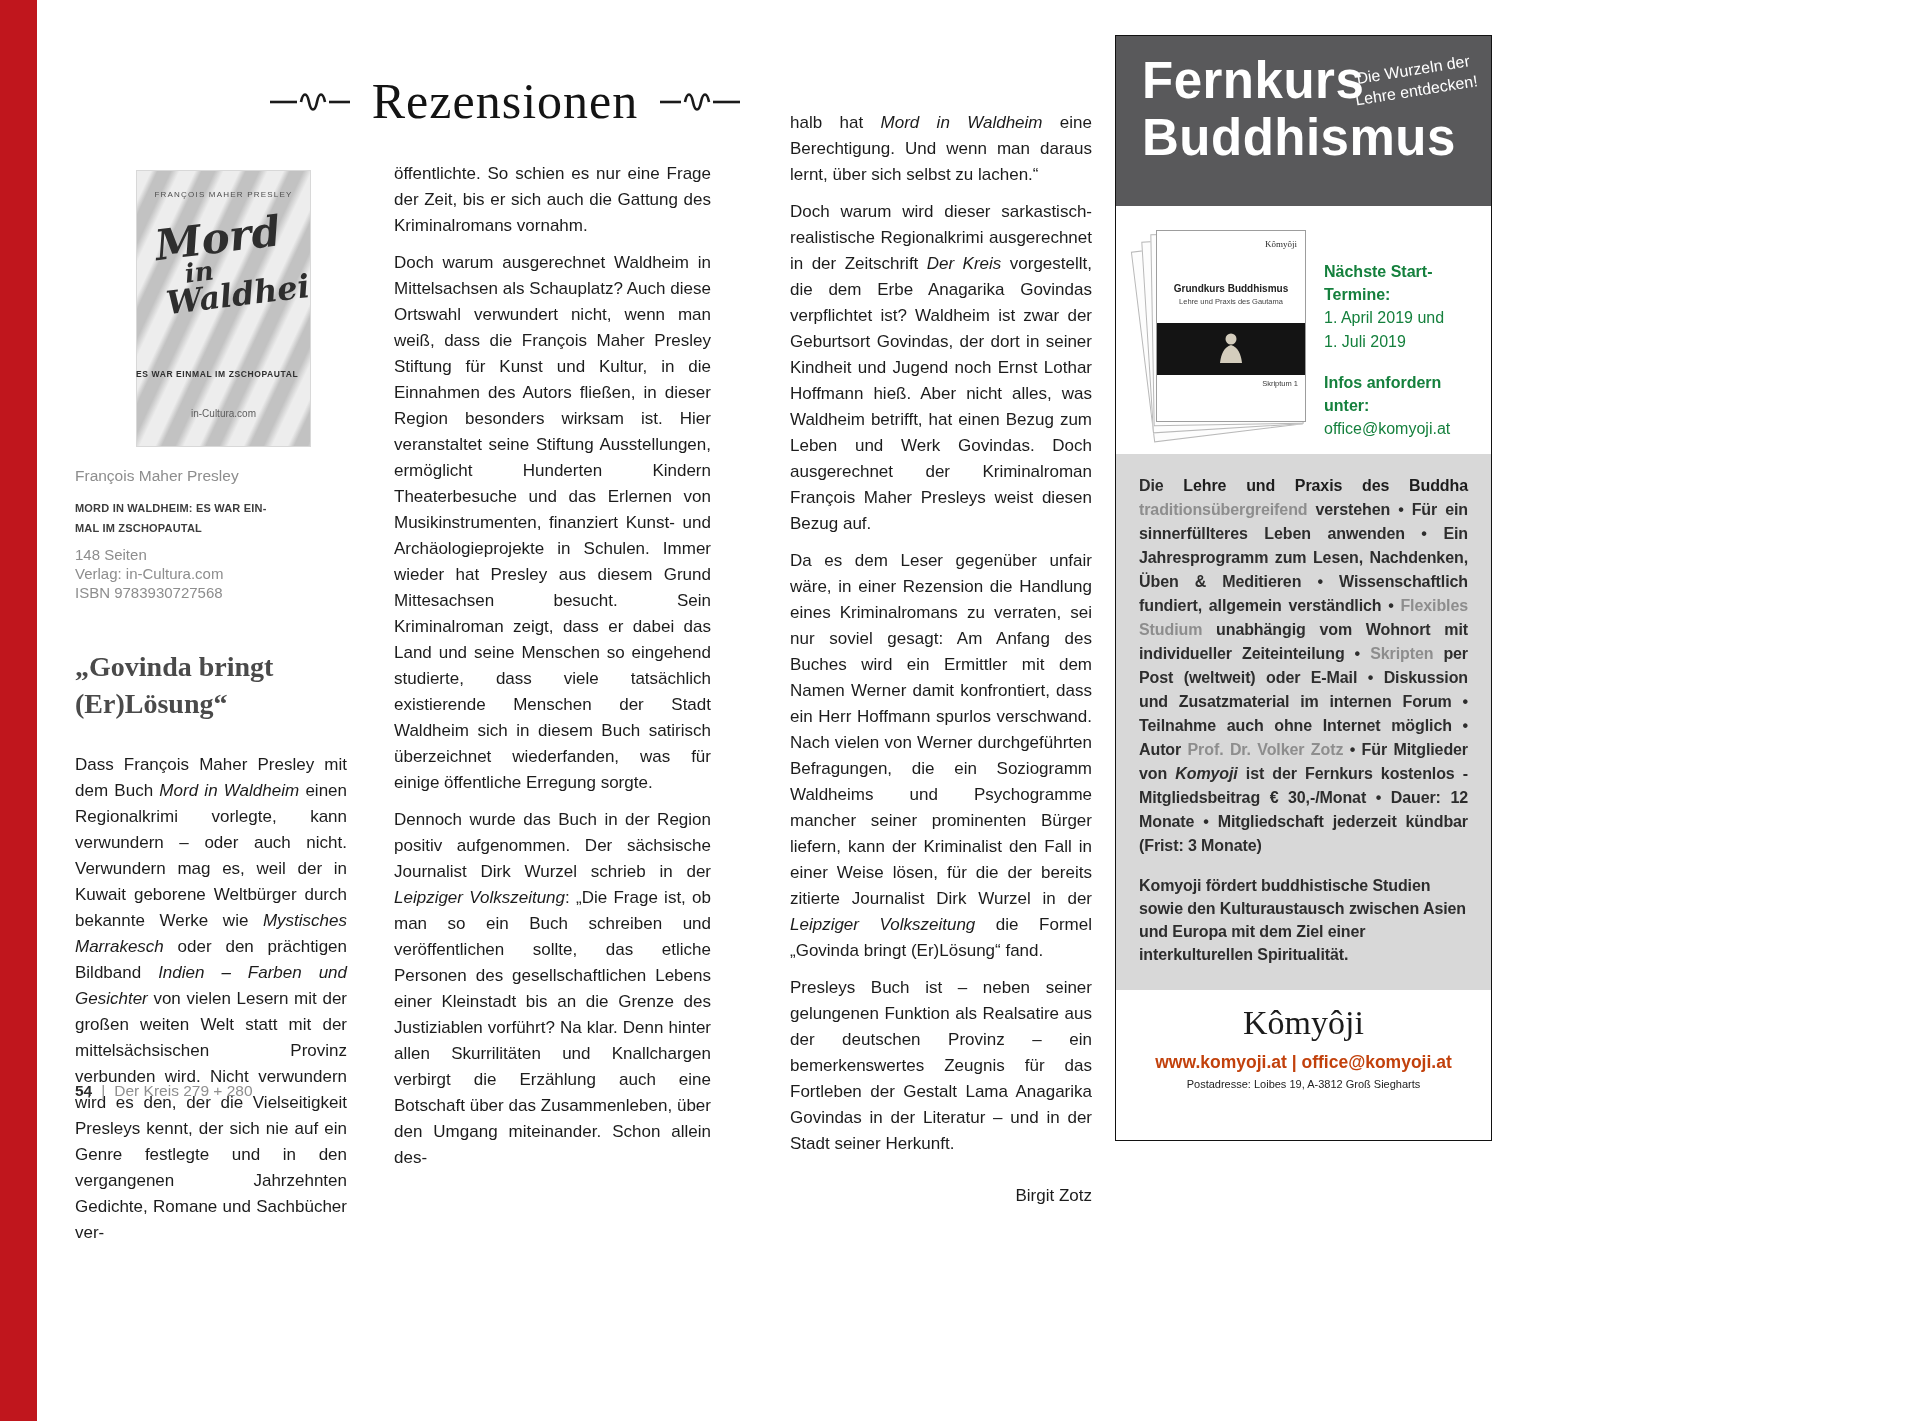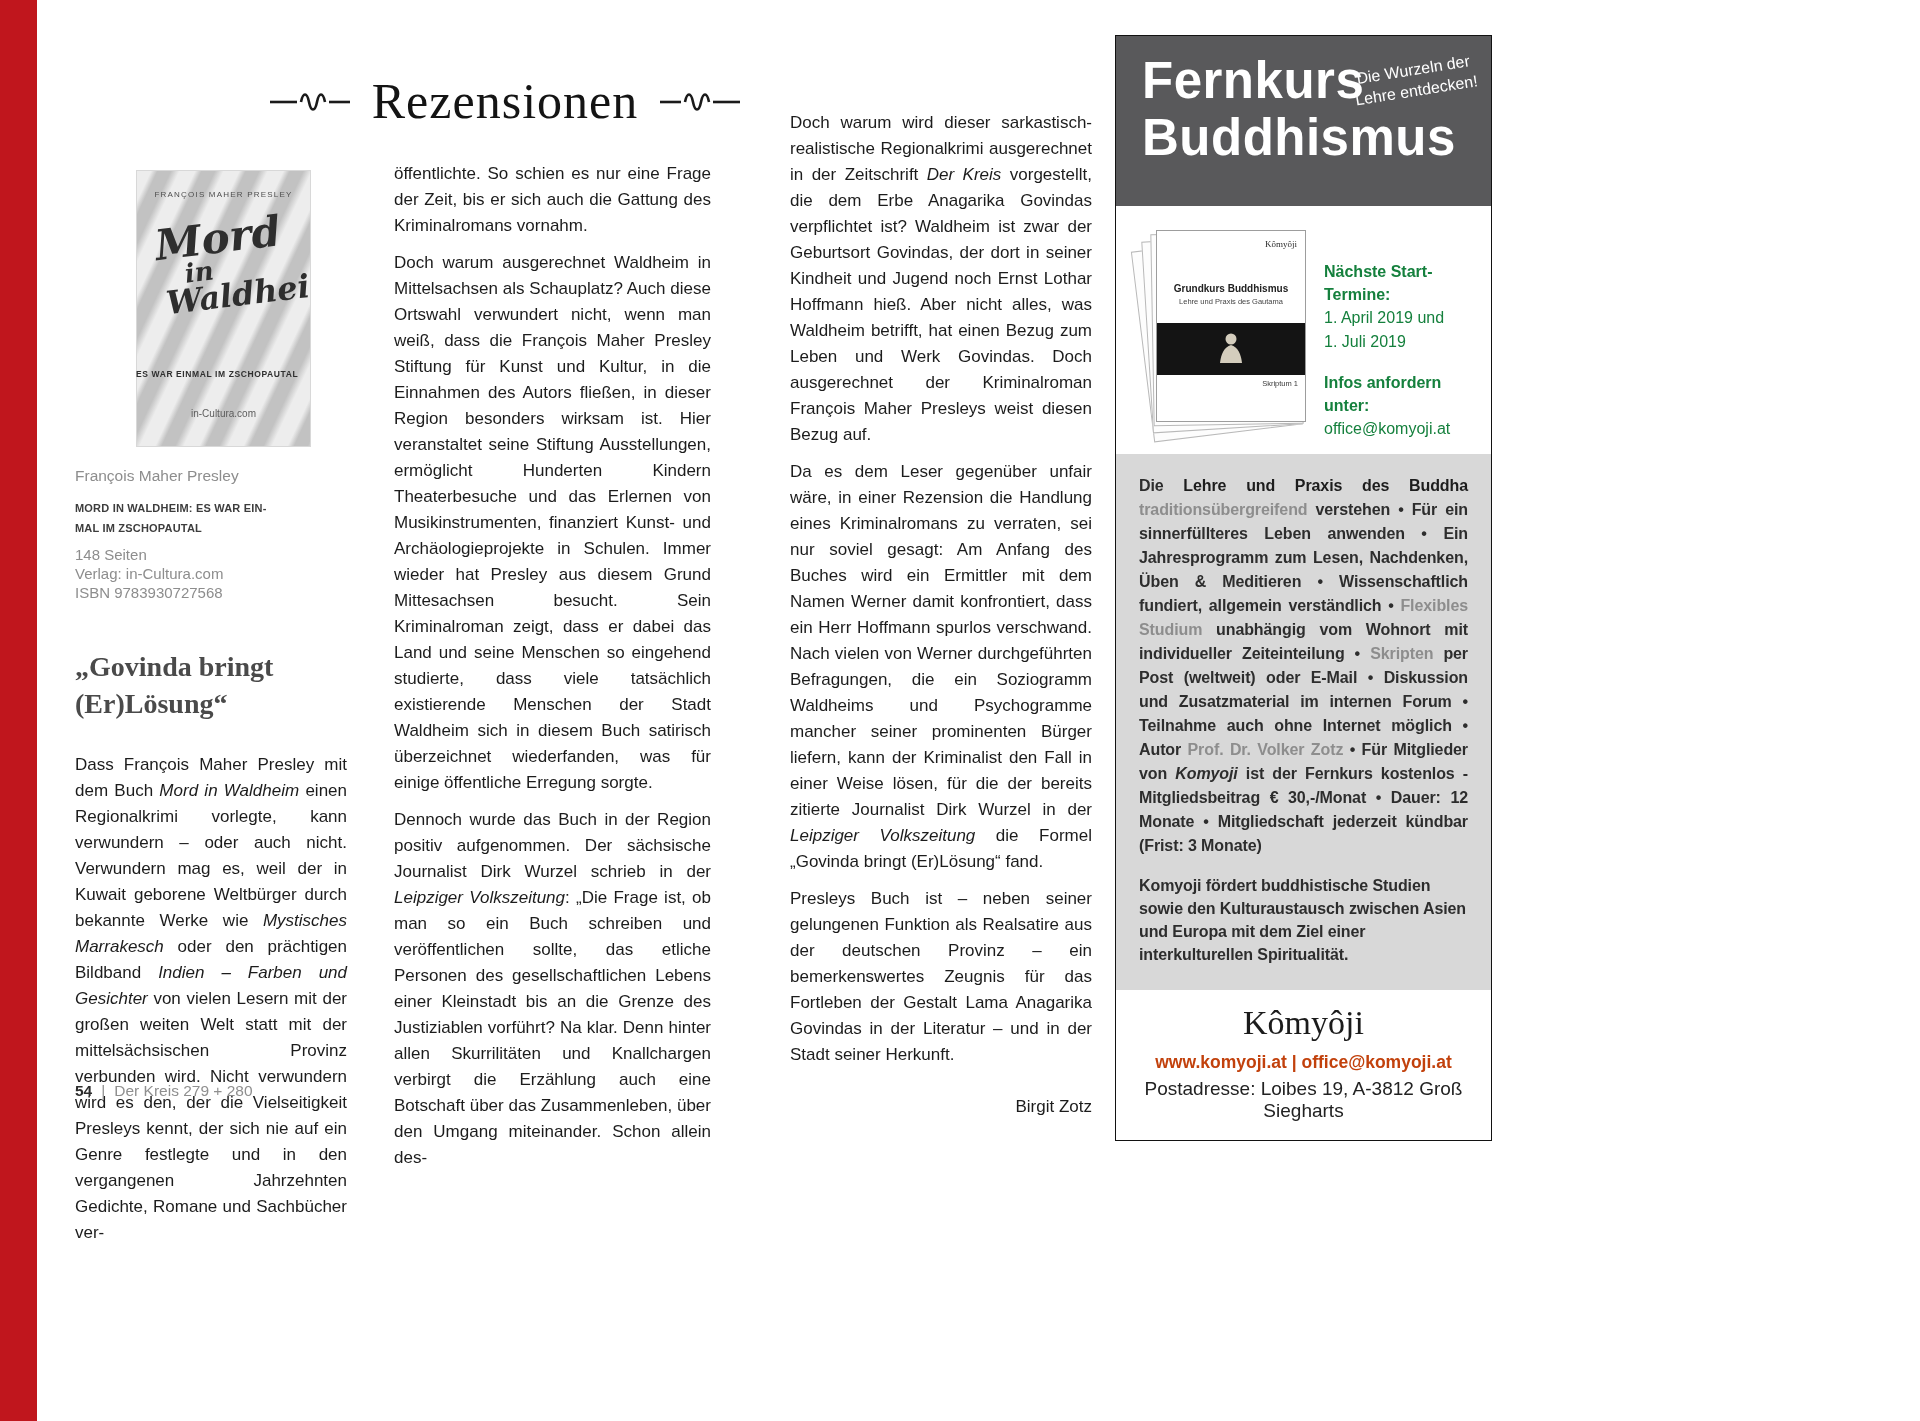--- a/index.html
+++ b/index.html
@@ -88,21 +88,21 @@
 
   .ad-gray { flex:1; background:#d8d8d8; padding:20px 23px 8px; overflow:hidden; }
   .ad-body { font-size:16px; line-height:24px; font-weight:bold; color:#2d2d2d; text-align:justify; letter-spacing:-0.1px; }
   .ad-body .gy { color:#8d8d8d; }
   .ad-body .hl { color:#1d1d1d; }
   .ad-mission { margin-top:16px; font-size:16px; line-height:23px; font-weight:bold; color:#2d2d2d; letter-spacing:-0.1px; }
 
   .ad-foot { flex:none; height:150px; text-align:center; padding-top:14px; background:#ffffff; }
   .ad-logo { font-family:"Liberation Serif", serif; font-size:34px; color:#1b1b1b; }
   .ad-web  { font-weight:bold; font-size:17.5px; margin-top:10px; color:#c2410c; }
-  .ad-addr { font-size:19px; margin-top:5px; color:#222; }
+  .ad-addr { font-size:11px; margin-top:5px; color:#222; }
 </style>
 </head>
 <body>
 
 <div class="accent-strip"></div>
 
 <div class="masthead">
   <span class="ornament">
     <svg width="80" height="24" viewBox="0 0 80 24">
       <line x1="0" y1="13" x2="27" y2="13" stroke="#1a1a1a" stroke-width="2.6"></line>
@@ -150,20 +150,21 @@
   <p class="lead-gap"><span>Dass François Maher Presley mit dem Buch </span><span style="font-style: italic;">Mord in Waldheim</span><span> einen Regionalkrimi vorlegte, kann verwundern – oder auch nicht. Verwundern mag es, weil der in Kuwait geborene Weltbürger durch bekannte Werke wie </span><span style="font-style: italic;">Mystisches Marrakesch</span><span> oder den prächtigen Bildband </span><span style="font-style: italic;">Indien – Farben und Gesichter</span><span> von vielen Lesern mit der großen weiten Welt statt mit der mittelsächsischen Provinz verbunden wird. Nicht verwundern wird es den, der die Vielseitigkeit Presleys kennt, der sich nie auf ein Genre festlegte und in den vergangenen Jahrzehnten Gedichte, Romane und Sachbücher ver-</span></p>
 </div>
 
 <div class="col col-2">
   <p><span>öffentlichte. So schien es nur eine Frage der Zeit, bis er sich auch die Gattung des Kriminalromans vornahm.</span></p>
   <p><span>Doch warum ausgerechnet Waldheim in Mittelsachsen als Schauplatz? Auch diese Ortswahl verwundert nicht, wenn man weiß, dass die François Maher Presley Stiftung für Kunst und Kultur, in die Einnahmen des Autors fließen, in dieser Region besonders wirksam ist. Hier veranstaltet seine Stiftung Ausstellungen, ermöglicht Hunderten Kindern Theaterbesuche und das Erlernen von Musikinstrumenten, finanziert Kunst- und Archäologieprojekte in Schulen. Immer wieder hat Presley aus diesem Grund Mittesachsen besucht. Sein Kriminalroman zeigt, dass er dabei das Land und seine Menschen so eingehend studierte, dass viele tatsächlich existierende Menschen der Stadt Waldheim sich in diesem Buch satirisch überzeichnet wiederfanden, was für einige öffentliche Erregung sorgte.</span></p>
   <p><span>Dennoch wurde das Buch in der Region positiv aufgenommen. Der sächsische Journalist Dirk Wurzel schrieb in der </span><span style="font-style: italic;">Leipziger Volkszeitung</span><span>: „Die Frage ist, ob man so ein Buch schreiben und veröffentlichen sollte, das etliche Personen des gesellschaftlichen Lebens einer Kleinstadt bis an die Grenze des Justiziablen vorführt? Na klar. Denn hinter allen Skurrilitäten und Knallchargen verbirgt die Erzählung auch eine Botschaft über das Zusammenleben, über den Umgang miteinander. Schon allein des-</span></p>
 </div>
 
 <div class="col col-3">
+  <p><span>halb hat </span><span style="font-style: italic;">Mord in Waldheim</span><span> eine Berechtigung. Und wenn man daraus lernt, über sich selbst zu lachen.“</span></p>
   <p><span>Doch warum wird dieser sarkastisch-realistische Regionalkrimi ausgerechnet in der Zeitschrift </span><span style="font-style: italic;">Der Kreis</span><span> vorgestellt, die dem Erbe Anagarika Govindas verpflichtet ist? Waldheim ist zwar der Geburtsort Govindas, der dort in seiner Kindheit und Jugend noch Ernst Lothar Hoffmann hieß. Aber nicht alles, was Waldheim betrifft, hat einen Bezug zum Leben und Werk Govindas. Doch ausgerechnet der Kriminalroman François Maher Presleys weist diesen Bezug auf.</span></p>
   <p><span>Da es dem Leser gegenüber unfair wäre, in einer Rezension die Handlung eines Kriminalromans zu verraten, sei nur soviel gesagt: Am Anfang des Buches wird ein Ermittler mit dem Namen Werner damit konfrontiert, dass ein Herr Hoffmann spurlos verschwand. Nach vielen von Werner durchgeführten Befragungen, die ein Soziogramm Waldheims und Psychogramme mancher seiner prominenten Bürger liefern, kann der Kriminalist den Fall in einer Weise lösen, für die der bereits zitierte Journalist Dirk Wurzel in der </span><span style="font-style: italic;">Leipziger Volkszeitung</span><span> die Formel „Govinda bringt (Er)Lösung“ fand.</span></p>
   <p><span>Presleys Buch ist – neben seiner gelungenen Funktion als Realsatire aus der deutschen Provinz – ein bemerkenswertes Zeugnis für das Fortleben der Gestalt Lama Anagarika Govindas in der Literatur – und in der Stadt seiner Herkunft.</span></p>
   <div class="byline">Birgit Zotz</div>
 </div>
 
 <div class="pagefoot">
   <span class="num">54</span><span class="sep">|</span><span>Der Kreis 279 + 280</span>
 </div>
 

